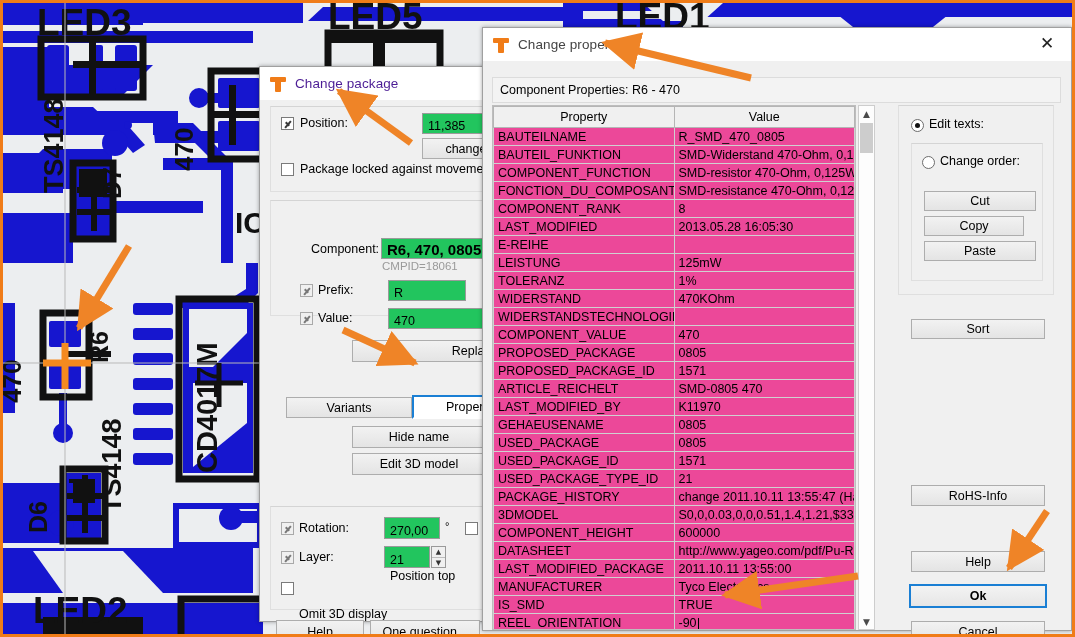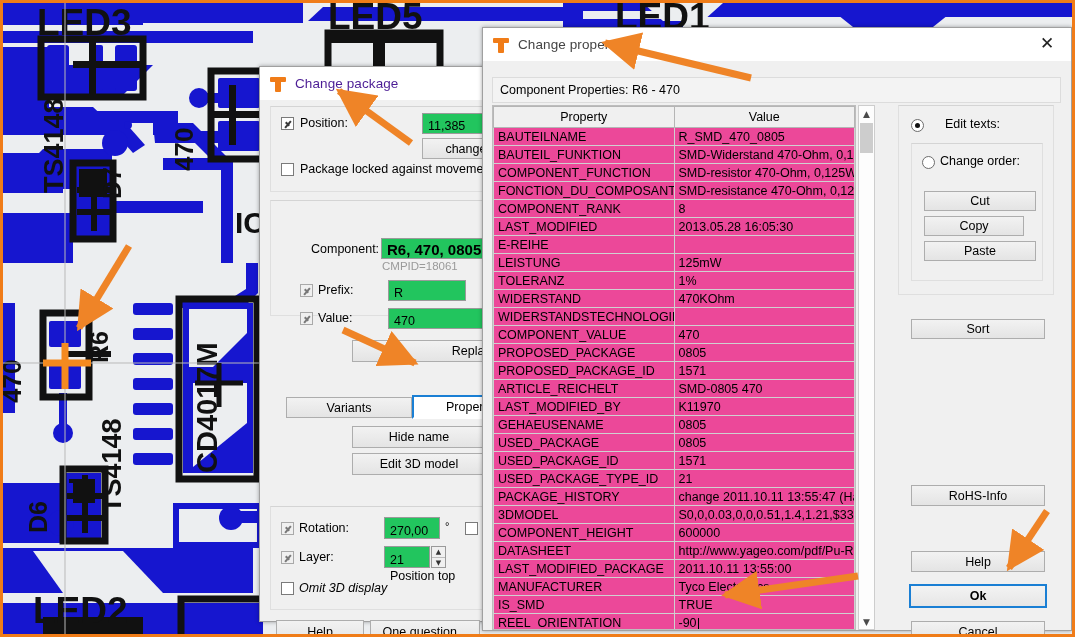--- a/index.html
+++ b/index.html
@@ -312,21 +312,21 @@
       <div class="tfield" style="left:124px;top:446px;width:46px;height:22px;">
         <span>21</span>
       </div>
       <div class="spin" style="left:171px;top:446px;height:22px;">
         <div>▲</div>
         <div>▼</div>
       </div>
       <span class="lbl" style="left:130px;top:469px;">Position top</span>
 
       <div class="cbox" style="left:21px;top:482px;"></div>
-      <span class="lbl" style="left:39px;top:481px;font-style:italic;">Omit 3D display</span>
+      <span class="lbl" style="left:39px;top:507px;">Omit 3D display</span>
 
       <div class="btn" style="left:16px;top:520px;width:88px;height:23px;">
         <span>Help</span>
       </div>
       <div class="btn" style="left:110px;top:520px;width:110px;height:23px;">
         <span>One question...</span>
       </div>
     </div>
   </div>
 
@@ -470,21 +470,21 @@
       <div class="vsb" style="left:375px;top:44px;height:525px;">
         <div class="arr up">▲</div>
         <div class="thumb" style="top:17px;height:30px;"></div>
         <div class="arr dn">▼</div>
       </div>
 
       <div style="position:absolute;left:9px;top:575px;width:600px;height:1px;background:#dcdcdc;"></div>
 
       <div class="group" style="left:415px;top:44px;width:156px;height:190px;"></div>
       <div class="radio on" style="left:428px;top:58px;"></div>
-      <span class="lbl" style="left:462px;top:56px;">Edit texts:</span>
+      <span class="lbl" style="left:446px;top:56px;">Edit texts:</span>
 
       <div class="group" style="left:428px;top:82px;width:132px;height:138px;"></div>
       <div class="radio" style="left:439px;top:95px;"></div>
       <span class="lbl" style="left:457px;top:93px;">Change order:</span>
 
       <div class="btn" style="left:441px;top:130px;width:112px;height:20px;">
         <span>Cut</span>
       </div>
       <div class="btn" style="left:441px;top:155px;width:100px;height:20px;">
         <span>Copy</span>

